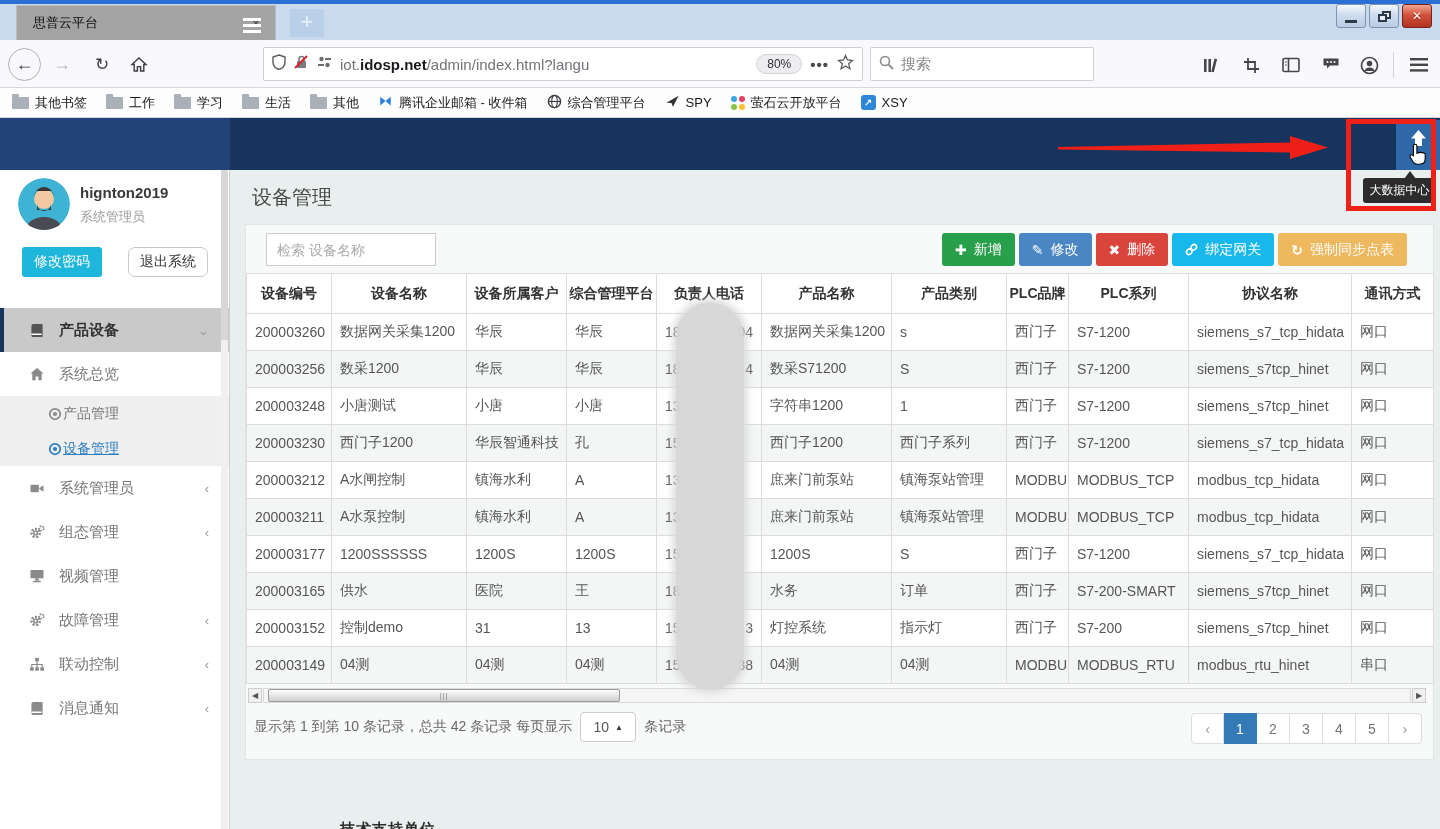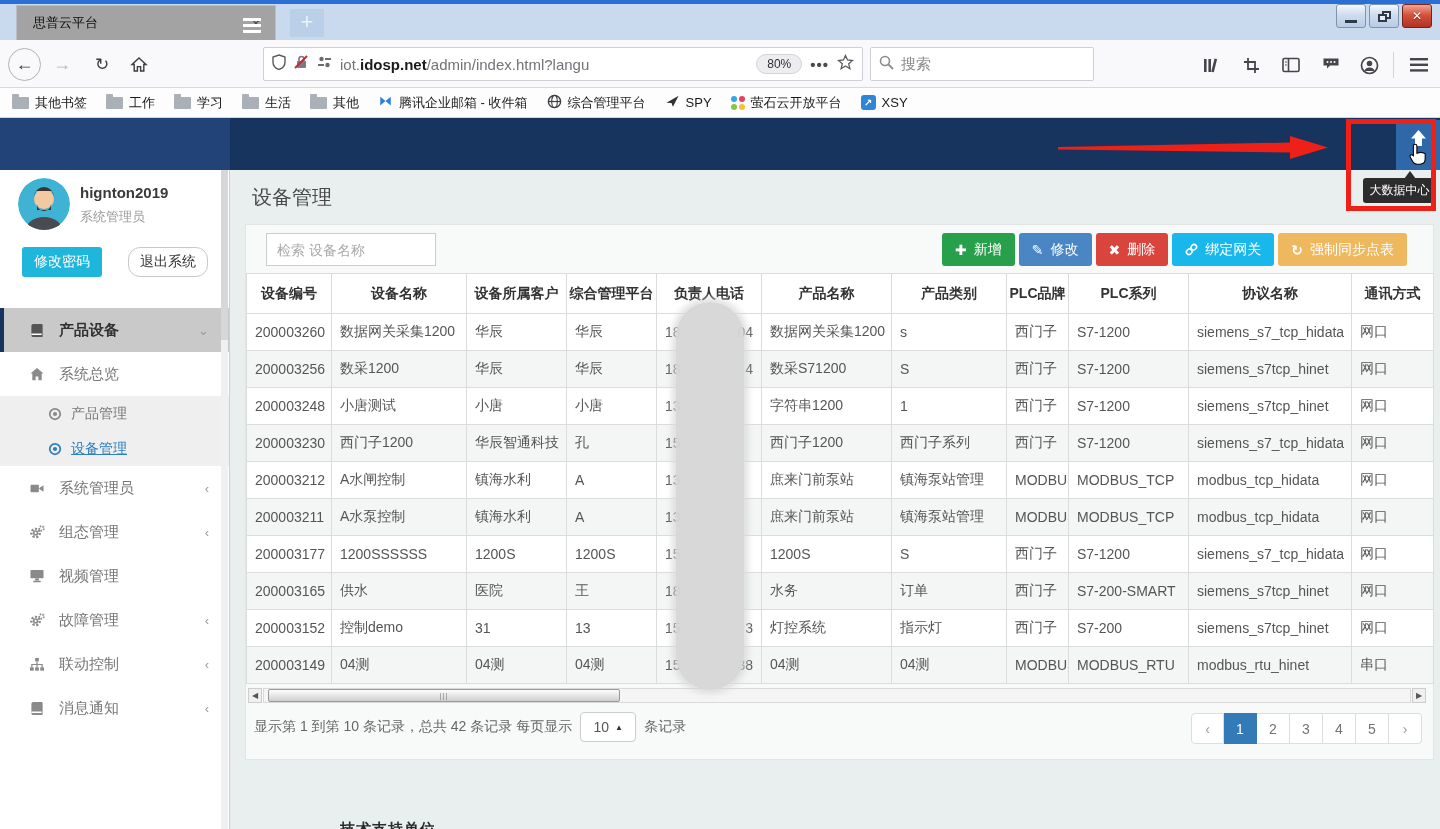--- a/index.html
+++ b/index.html
@@ -54,29 +54,29 @@
   .bigdata-btn { position:absolute; left:1396px; top:120px; width:44px; height:50px; background:var(--highlight_blue); display:flex; align-items:flex-start; justify-content:center; padding-top:10px; }
 
   .sidebar { position:absolute; left:0; top:170px; width:230px; height:659px; background:#fff; border-right:1px solid #cfcfcf; overflow:hidden; }
   .sb-scroll { position:absolute; right:1px; top:0; width:7px; height:659px; background:#f0f0f0; }
   .sb-scroll i { display:block; width:7px; height:170px; background:#d7d7d7; }
   .usercard { position:relative; height:130px; }
   .avatar { position:absolute; left:18px; top:8px; width:52px; height:52px; border-radius:50%; overflow:hidden; }
   .uname { position:absolute; left:80px; top:14px; font-size:15px; font-weight:bold; color:#3a3a3a; }
   .urole { position:absolute; left:80px; top:38px; font-size:13px; color:#9a9a9a; }
   .btn-pwd { position:absolute; left:22px; top:77px; width:80px; height:30px; background:var(--change_pw_cyan); color:#fff; font-size:14px; border:none; border-radius:3px; }
-  .btn-logout { position:absolute; left:128px; top:77px; width:80px; height:30px; background:#fff; color:#333; font-size:14px; border:1px solid #c8c8c8; border-radius:12px; }
+  .btn-logout { position:absolute; left:128px; top:77px; width:80px; height:30px; background:#fff; color:#333; font-size:14px; border:1px solid #c8c8c8; border-radius:7px; }
   .menu { padding-top:8px; }
   .sm-item { position:relative; height:44px; display:flex; align-items:center; padding-left:28px; gap:14px; color:#767676; }
   .sm-item .sm-lb { font-size:15px; }
   .sm-item .chev { position:absolute; right:20px; font-size:13px; color:#999; }
   .sm-item.active { background:#c9c9c9; border-left:4px solid var(--header_navy_right); padding-left:24px; color:#333; }
   .sm-item.active .sm-lb { font-weight:bold; }
   .submenu { background:#efefef; }
-  .sub-item { height:35px; display:flex; align-items:center; padding-left:46px; gap:8px; color:#777; font-size:14px; }
+  .sub-item { height:35px; display:flex; align-items:center; padding-left:46px; gap:0; color:#777; font-size:14px; }
   .sub-item.active { color:var(--link_blue); }
   .sub-item.active .sub-lb { text-decoration:underline; }
   .sm-ic { width:17px; display:flex; justify-content:center; }
 
   .maincontent { position:absolute; left:230px; top:170px; width:1210px; height:659px; background:var(--content_bg); }
   .pagetitle { position:absolute; left:22px; top:14px; font-size:20px; color:#484848; }
   .card { position:absolute; left:15px; top:54px; width:1189px; height:536px; background:#f8faf9; border:1px solid #e1e5e4; }
   .dev-search { position:absolute; left:20px; top:8px; width:170px; height:33px; border:1px solid #ccc; background:#fff; padding:0 10px; font-size:14px; color:#333; font-family:inherit; }
   .dev-search::placeholder { color:#aaa; }
   .btnrow { position:absolute; right:26px; top:8px; display:flex; gap:4px; }

